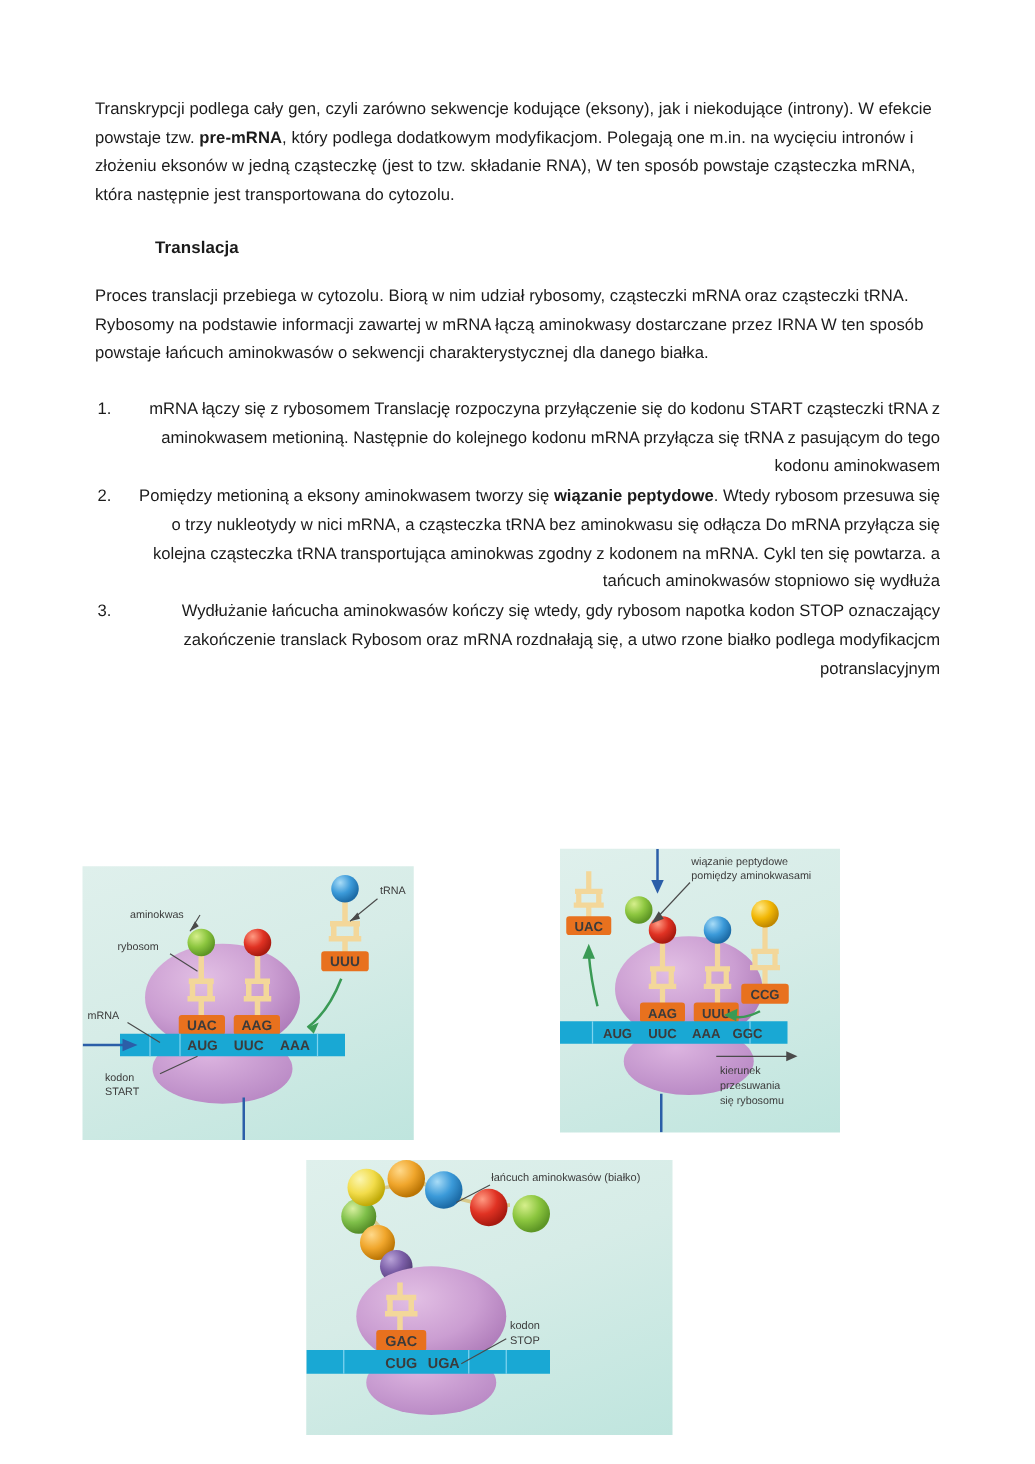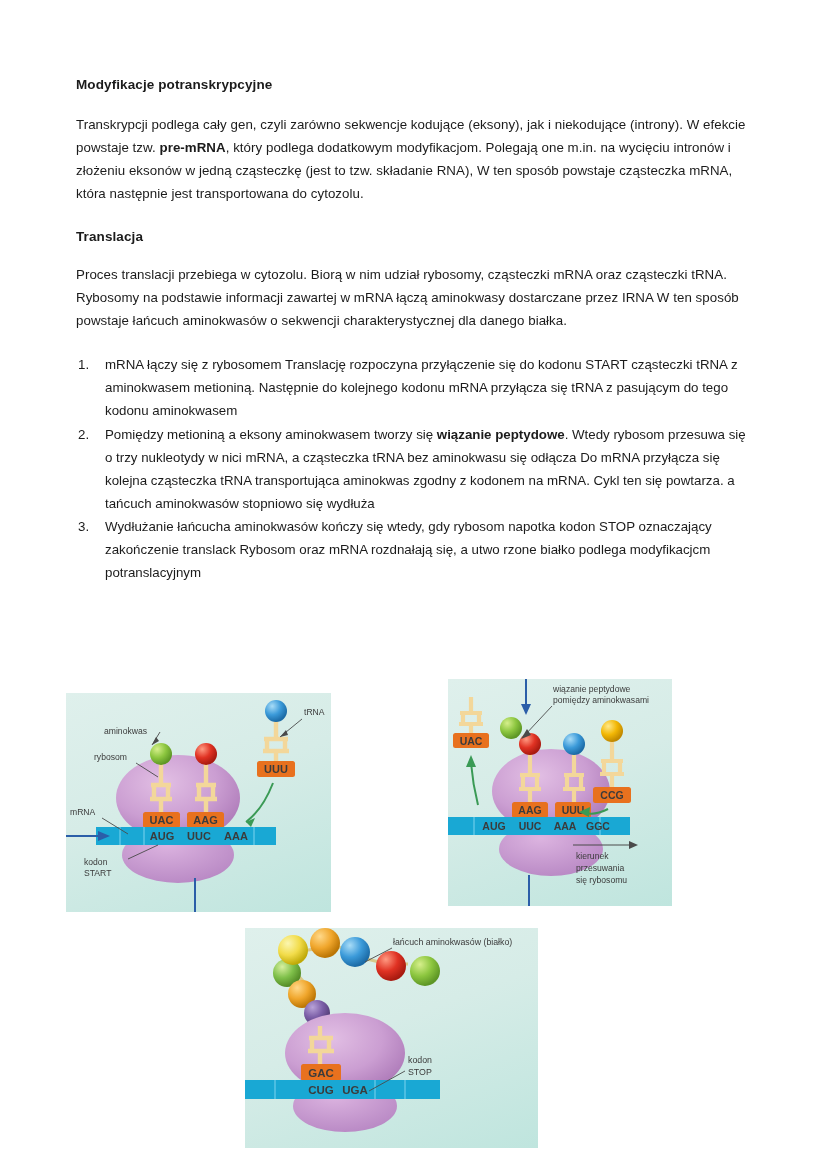--- a/index.html
+++ b/index.html
@@ -26,37 +26,38 @@
     top: 76px;
     width: 676px;
   }
   h2.heading {
     font-size: 13.5px;
     font-weight: bold;
     margin: 0 0 20px 0;
     line-height: 1.35;
     letter-spacing: 0.1px;
   }
-  h2.heading.tight { margin-bottom: 18px; }
+  h2.heading.tight { margin-bottom: 18px; margin-left: 48px; }
   p.para {
     font-size: 13.3px;
     line-height: 1.72;
     margin: 0 0 22px 0;
     letter-spacing: 0.05px;
   }
   p.para:last-child { margin-bottom: 0; }
   b { font-weight: bold; }
 
   ol.steps {
     margin: 0;
     padding: 0 0 0 0;
     list-style: none;
     counter-reset: step;
     font-size: 13.3px;
     line-height: 1.72;
+    text-align: right;
   }
   ol.steps > li {
     counter-increment: step;
     position: relative;
     padding-left: 29px;
     margin-bottom: 1px;
   }
   ol.steps > li::before {
     content: counter(step) ".";
     position: absolute;
@@ -80,21 +81,20 @@
 
   .lbl { font-family: "Liberation Sans", sans-serif; fill: #3b3b3b; }
 </style>
 </head>
 <body>
 
 <div class="page">
 
   <div class="content">
 
-    <h2 class="heading">Modyfikacje potranskrypcyjne</h2>
     <p class="para"><span>Transkrypcji podlega cały gen, czyli zarówno sekwencje kodujące (eksony), jak i niekodujące (introny). W efekcie powstaje tzw. </span><b>pre-mRNA</b><span>, który podlega dodatkowym modyfikacjom. Polegają one m.in. na wycięciu intronów i złożeniu eksonów w jedną cząsteczkę (jest to tzw. składanie RNA), W ten sposób powstaje cząsteczka mRNA, która następnie jest transportowana do cytozolu.</span></p>
 
     <h2 class="heading tight">Translacja</h2>
     <p class="para">Proces translacji przebiega w cytozolu. Biorą w nim udział rybosomy, cząsteczki mRNA oraz cząsteczki tRNA. Rybosomy na podstawie informacji zawartej w mRNA łączą aminokwasy dostarczane przez IRNA W ten sposób powstaje łańcuch aminokwasów o sekwencji charakterystycznej dla danego białka.</p>
 
     <ol class="steps">
       <li><span>mRNA łączy się z rybosomem Translację rozpoczyna przyłączenie się do kodonu START cząsteczki tRNA z aminokwasem metioniną. Następnie do kolejnego kodonu mRNA przyłącza się tRNA z pasującym do tego kodonu aminokwasem</span></li>
       <li><span>Pomiędzy metioniną a eksony aminokwasem tworzy się </span><b>wiązanie peptydowe</b><span>. Wtedy rybosom przesuwa się o trzy nukleotydy w nici mRNA, a cząsteczka tRNA bez aminokwasu się odłącza Do mRNA przyłącza się kolejna cząsteczka tRNA transportująca aminokwas zgodny z kodonem na mRNA. Cykl ten się powtarza. a tańcuch aminokwasów stopniowo się wydłuża</span></li>
       <li><span>Wydłużanie łańcucha aminokwasów kończy się wtedy, gdy rybosom napotka kodon STOP oznaczający zakończenie translack Rybosom oraz mRNA rozdnałają się, a utwo rzone białko podlega modyfikacjcm potranslacyjnym</span></li>
     </ol>

